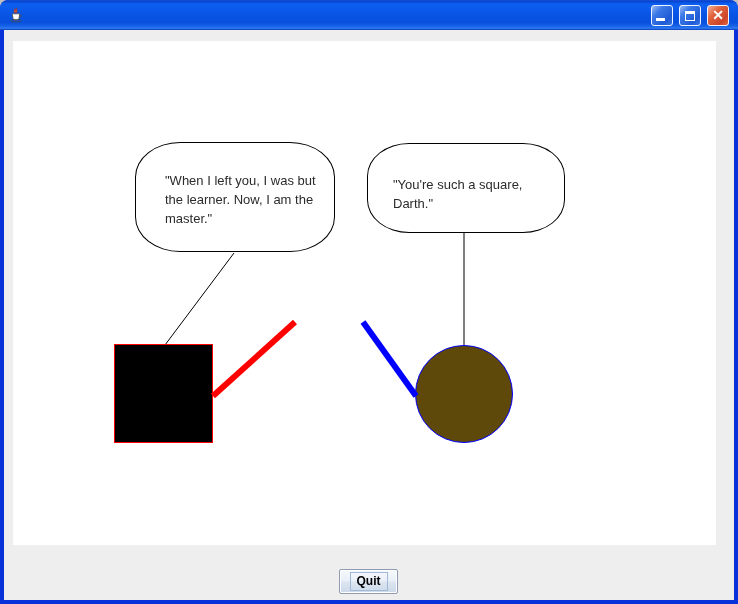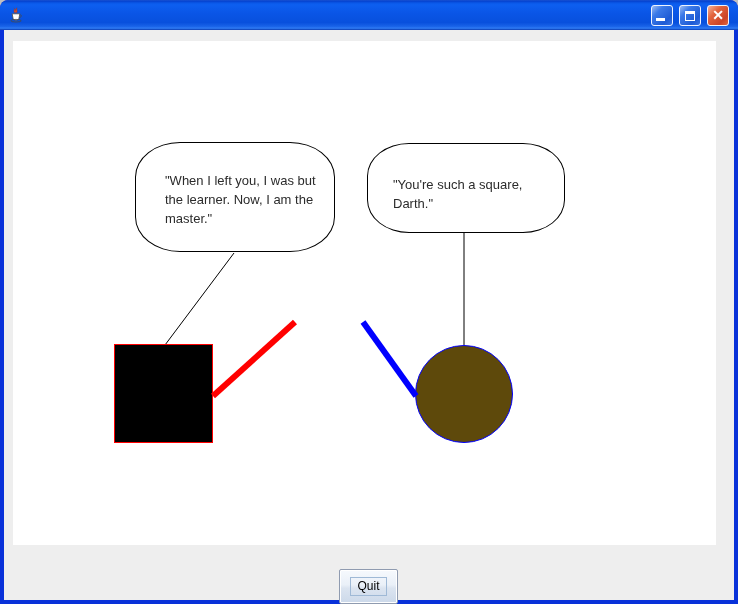--- a/index.html
+++ b/index.html
@@ -110,27 +110,28 @@
     position: absolute; left: 402px; top: 304px;
     width: 98px; height: 98px;
     background: #5e490b;
     border: 1px solid #0000ff;
     border-radius: 50%;
   }
 
   
   .quit-button {
     position: absolute; left: 335px; top: 539px;
-    width: 59px; height: 35px;
+    width: 59px; height: 25px;
     border: 1px solid #8f9bb0;
     border-radius: 2px;
     background: linear-gradient(180deg, #f6f9fd 0%, #eaf0f8 45%, #dbe4f0 55%, #ccd9ea 100%);
     box-shadow: inset 0 0 0 1px #ffffff;
     display: flex; align-items: center; justify-content: center;
     cursor: default;
+    font-weight: bold;
   }
   .quit-button-focus {
     border: 1px solid #9fb9d6;
     padding: 1px 6px 2px 6px;
     font-size: 12px;
     color: #000000;
   }
 </style>
 </head>
 <body>

